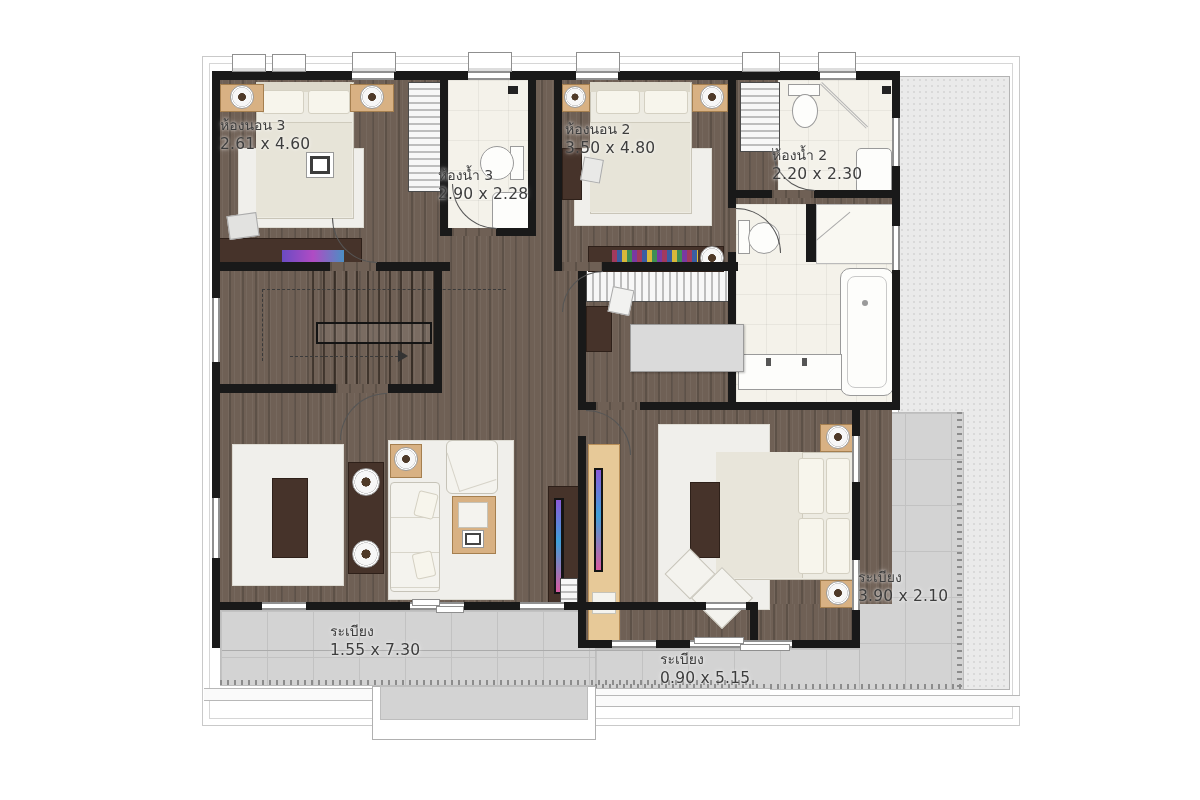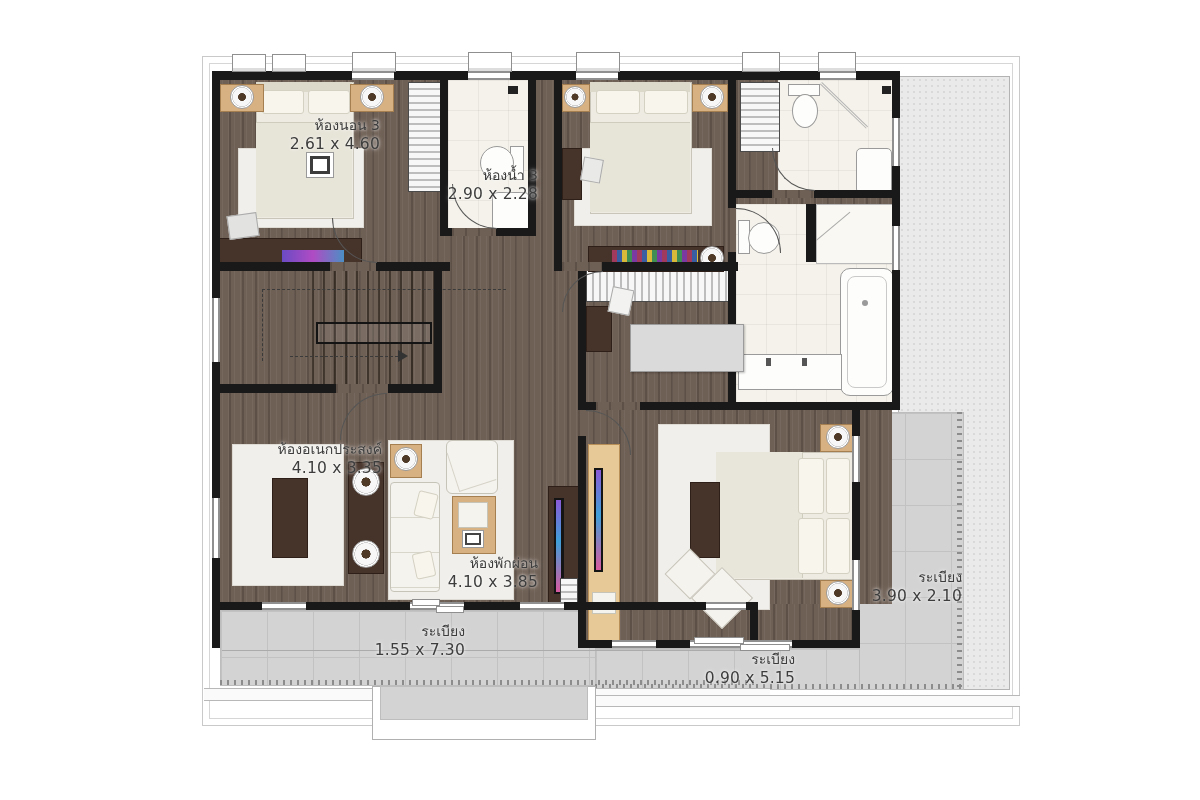--- a/index.html
+++ b/index.html
@@ -37,21 +37,21 @@
   .bedbase{background:#edebe2;border:1px solid #c9c5b8}
   .pillow{background:#f7f5ec;border:1px solid #d4d0c2;border-radius:3px}
   .rugw{background:#f0efeb;box-shadow:inset 0 0 0 1px #dddbd3}
   .fixture{background:#fdfdfb;border:1.5px solid #9a9a9a}
   .steps{background:repeating-linear-gradient(90deg,rgba(25,18,12,.55) 0 2px,transparent 2px 11px)}
   .rail-h{background:repeating-linear-gradient(90deg,#8c8c8c 0 2px,transparent 2px 7px)}
   .rail-v{background:repeating-linear-gradient(180deg,#8c8c8c 0 2px,transparent 2px 7px)}
   .books{background:repeating-linear-gradient(90deg,#a23a5e 0 5px,#3a5ea2 5px 10px,#d8b93a 10px 15px,#3f8f55 15px 20px,#7a3aa2 20px 25px)}
   .tvg{background:linear-gradient(180deg,#8a5ad8,#3f9fd8 45%,#d85a9f)}
   .plaque{background:#dadada;border:1px solid #9b9b9b;box-shadow:1px 1px 2px rgba(0,0,0,.25)}
-  .label{position:absolute;text-align:right;color:#3d3d3d;line-height:1.3;
+  .label{position:absolute;text-align:left;color:#3d3d3d;line-height:1.3;
          text-shadow:0 0 3px rgba(255,255,255,.85),0 0 6px rgba(255,255,255,.5)}
   .rname{font-size:14px}
   .rdim{font-size:15.5px;letter-spacing:.2px}
   .sm .rname{font-size:12.5px}
   .sm .rdim{font-size:14px}
   .dashH{border-top:1.2px dashed #3a3a3a}
   .dashV{border-left:1.2px dashed #3a3a3a}
 </style>
 </head>
 <body>
@@ -261,27 +261,27 @@
   <div class="abs plaque" style="left:630px;top:324px;width:112px;height:46px"></div>
 
   <div class="label" style="left:220px;top:116px;width:160px">
     <div class="rname">ห้องนอน 3</div>
     <div class="rdim">2.61 x 4.60</div>
   </div>
   <div class="label" style="left:438px;top:166px;width:100px">
     <div class="rname">ห้องน้ำ 3</div>
     <div class="rdim">2.90 x 2.28</div>
   </div>
-  <div class="label" style="left:218px;top:440px;width:164px">
-    <div class="rname">ห้องอเนกประสงค์</div>
-    <div class="rdim">4.10 x 3.35</div>
-  </div>
-  <div class="label" style="left:408px;top:554px;width:130px">
-    <div class="rname">ห้องพักผ่อน</div>
-    <div class="rdim">4.10 x 3.85</div>
+  <div class="label" style="left:565px;top:120px;width:160px">
+    <div class="rname">ห้องนอน 2</div>
+    <div class="rdim">3.50 x 4.80</div>
+  </div>
+  <div class="label" style="left:772px;top:146px;width:120px">
+    <div class="rname">ห้องน้ำ 2</div>
+    <div class="rdim">2.20 x 2.30</div>
   </div>
   <div class="label" style="left:858px;top:568px;width:104px">
     <div class="rname">ระเบียง</div>
     <div class="rdim">3.90 x 2.10</div>
   </div>
   <div class="label" style="left:330px;top:622px;width:135px">
     <div class="rname">ระเบียง</div>
     <div class="rdim">1.55 x 7.30</div>
   </div>
   <div class="label" style="left:660px;top:650px;width:135px">

